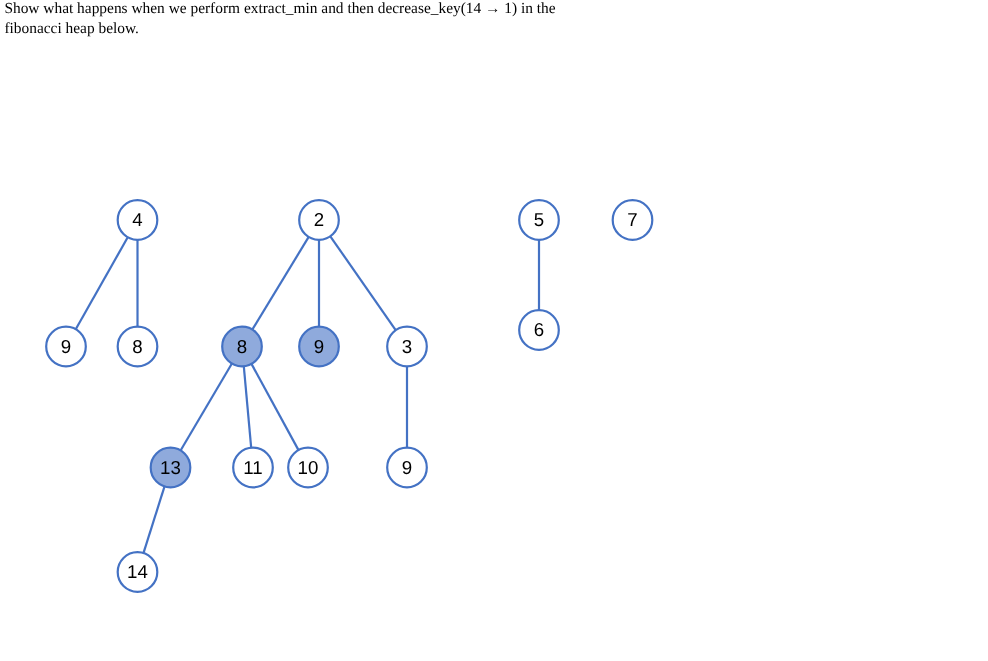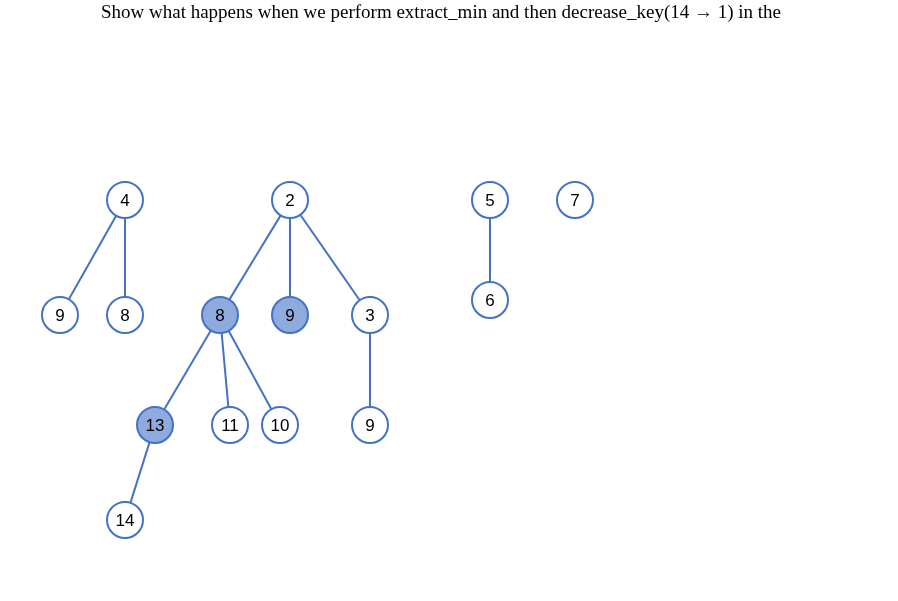--- a/index.html
+++ b/index.html
@@ -11,23 +11,22 @@
     background: #fff;
     color: #000;
     position: relative;
     overflow: hidden;
   }
   .question-text {
     position: absolute;
     top: 0;
     left: 4px;
     right: 20px;
-    font-size: 19px;
+    font-size: 14px;
     line-height: 1.3;
-    text-align: center;
   }
   svg.diagram {
     position: absolute;
     top: 120px;
     left: 0;
     width: 898px;
     height: 480px;
   }
   .node-circle {
     fill: #fff;
@@ -52,20 +51,21 @@
   }
   .arrow {
     font-family: "Times New Roman", serif;
   }
 </style>
 </head>
 <body>
 
 <div class="question-text">
   <span>Show what happens when we perform extract</span><span>_</span><span>min and then decrease</span><span>_</span><span>key(14 </span><span class="arrow">→</span><span> 1) in the</span><br>
+  <span>fibonacci heap below.</span>
 </div>
 
 <svg class="diagram">
   <g id="edges-layer">
       <line x1="116.14296937997776" y1="95.67013109696242" x2="68.85703062002224" y2="179.32986890303758" class="edge"></line>
       <line x1="125" y1="98" x2="125" y2="177" class="edge"></line>
       <line x1="280.64095495587657" y1="95.37557400105989" x2="229.3590450441234" y2="179.6244259989401" class="edge"></line>
       <line x1="290" y1="98" x2="290" y2="177" class="edge"></line>
       <line x1="300.2791607875748" y1="94.77629363213877" x2="359.7208392124252" y2="180.22370636786124" class="edge"></line>
       <line x1="210.84287238172047" y1="210.49667750785767" x2="164.15712761827953" y2="289.50332249214233" class="edge"></line>

